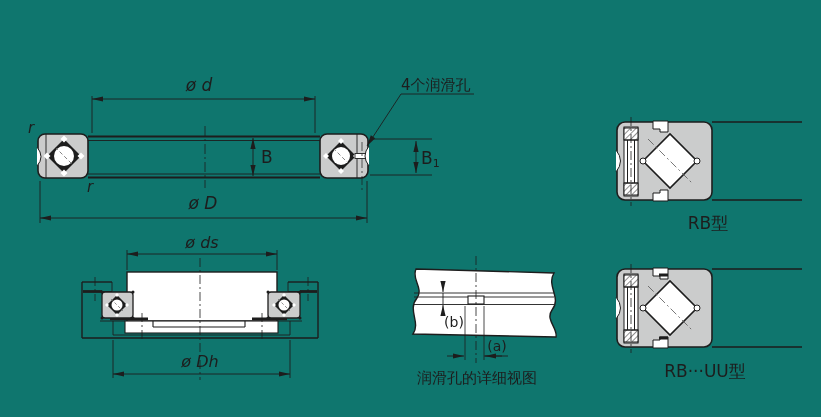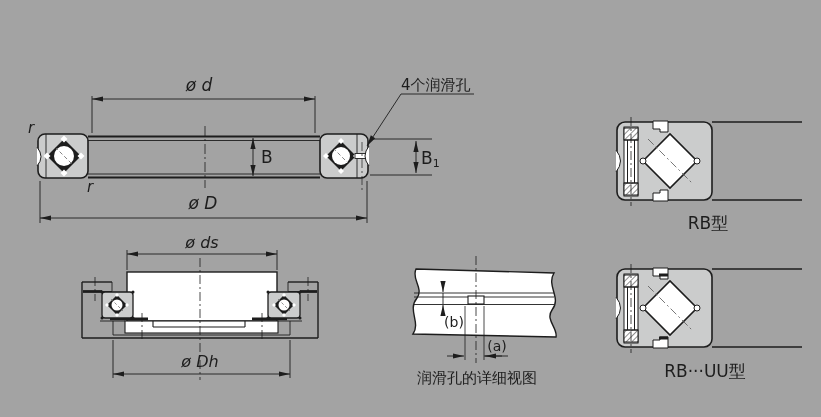--- a/index.html
+++ b/index.html
@@ -1,19 +1,19 @@
 <!DOCTYPE html>
 <html><head>
 <meta charset="utf-8">
 <style>
   html,body{margin:0;padding:0;background:#ffffff;}
   .canvas{
     position:relative;
     width:821px;height:417px;
-    background:#a3a3a3;
+    background:#0f766e;
     font-family:"DejaVu Sans","Liberation Sans",sans-serif;
     overflow:hidden;
   }
   svg text{fill:#1d1d1d;}
   .dim-label{font-size:17px;font-style:italic;}
   .dim-label-sm{font-size:16px;font-style:italic;}
   .plain-label{font-size:17px;}
   .r-label{font-size:15px;font-style:italic;}
   .cn-label{font-size:15px;}
   .paren-label{font-size:14px;}

